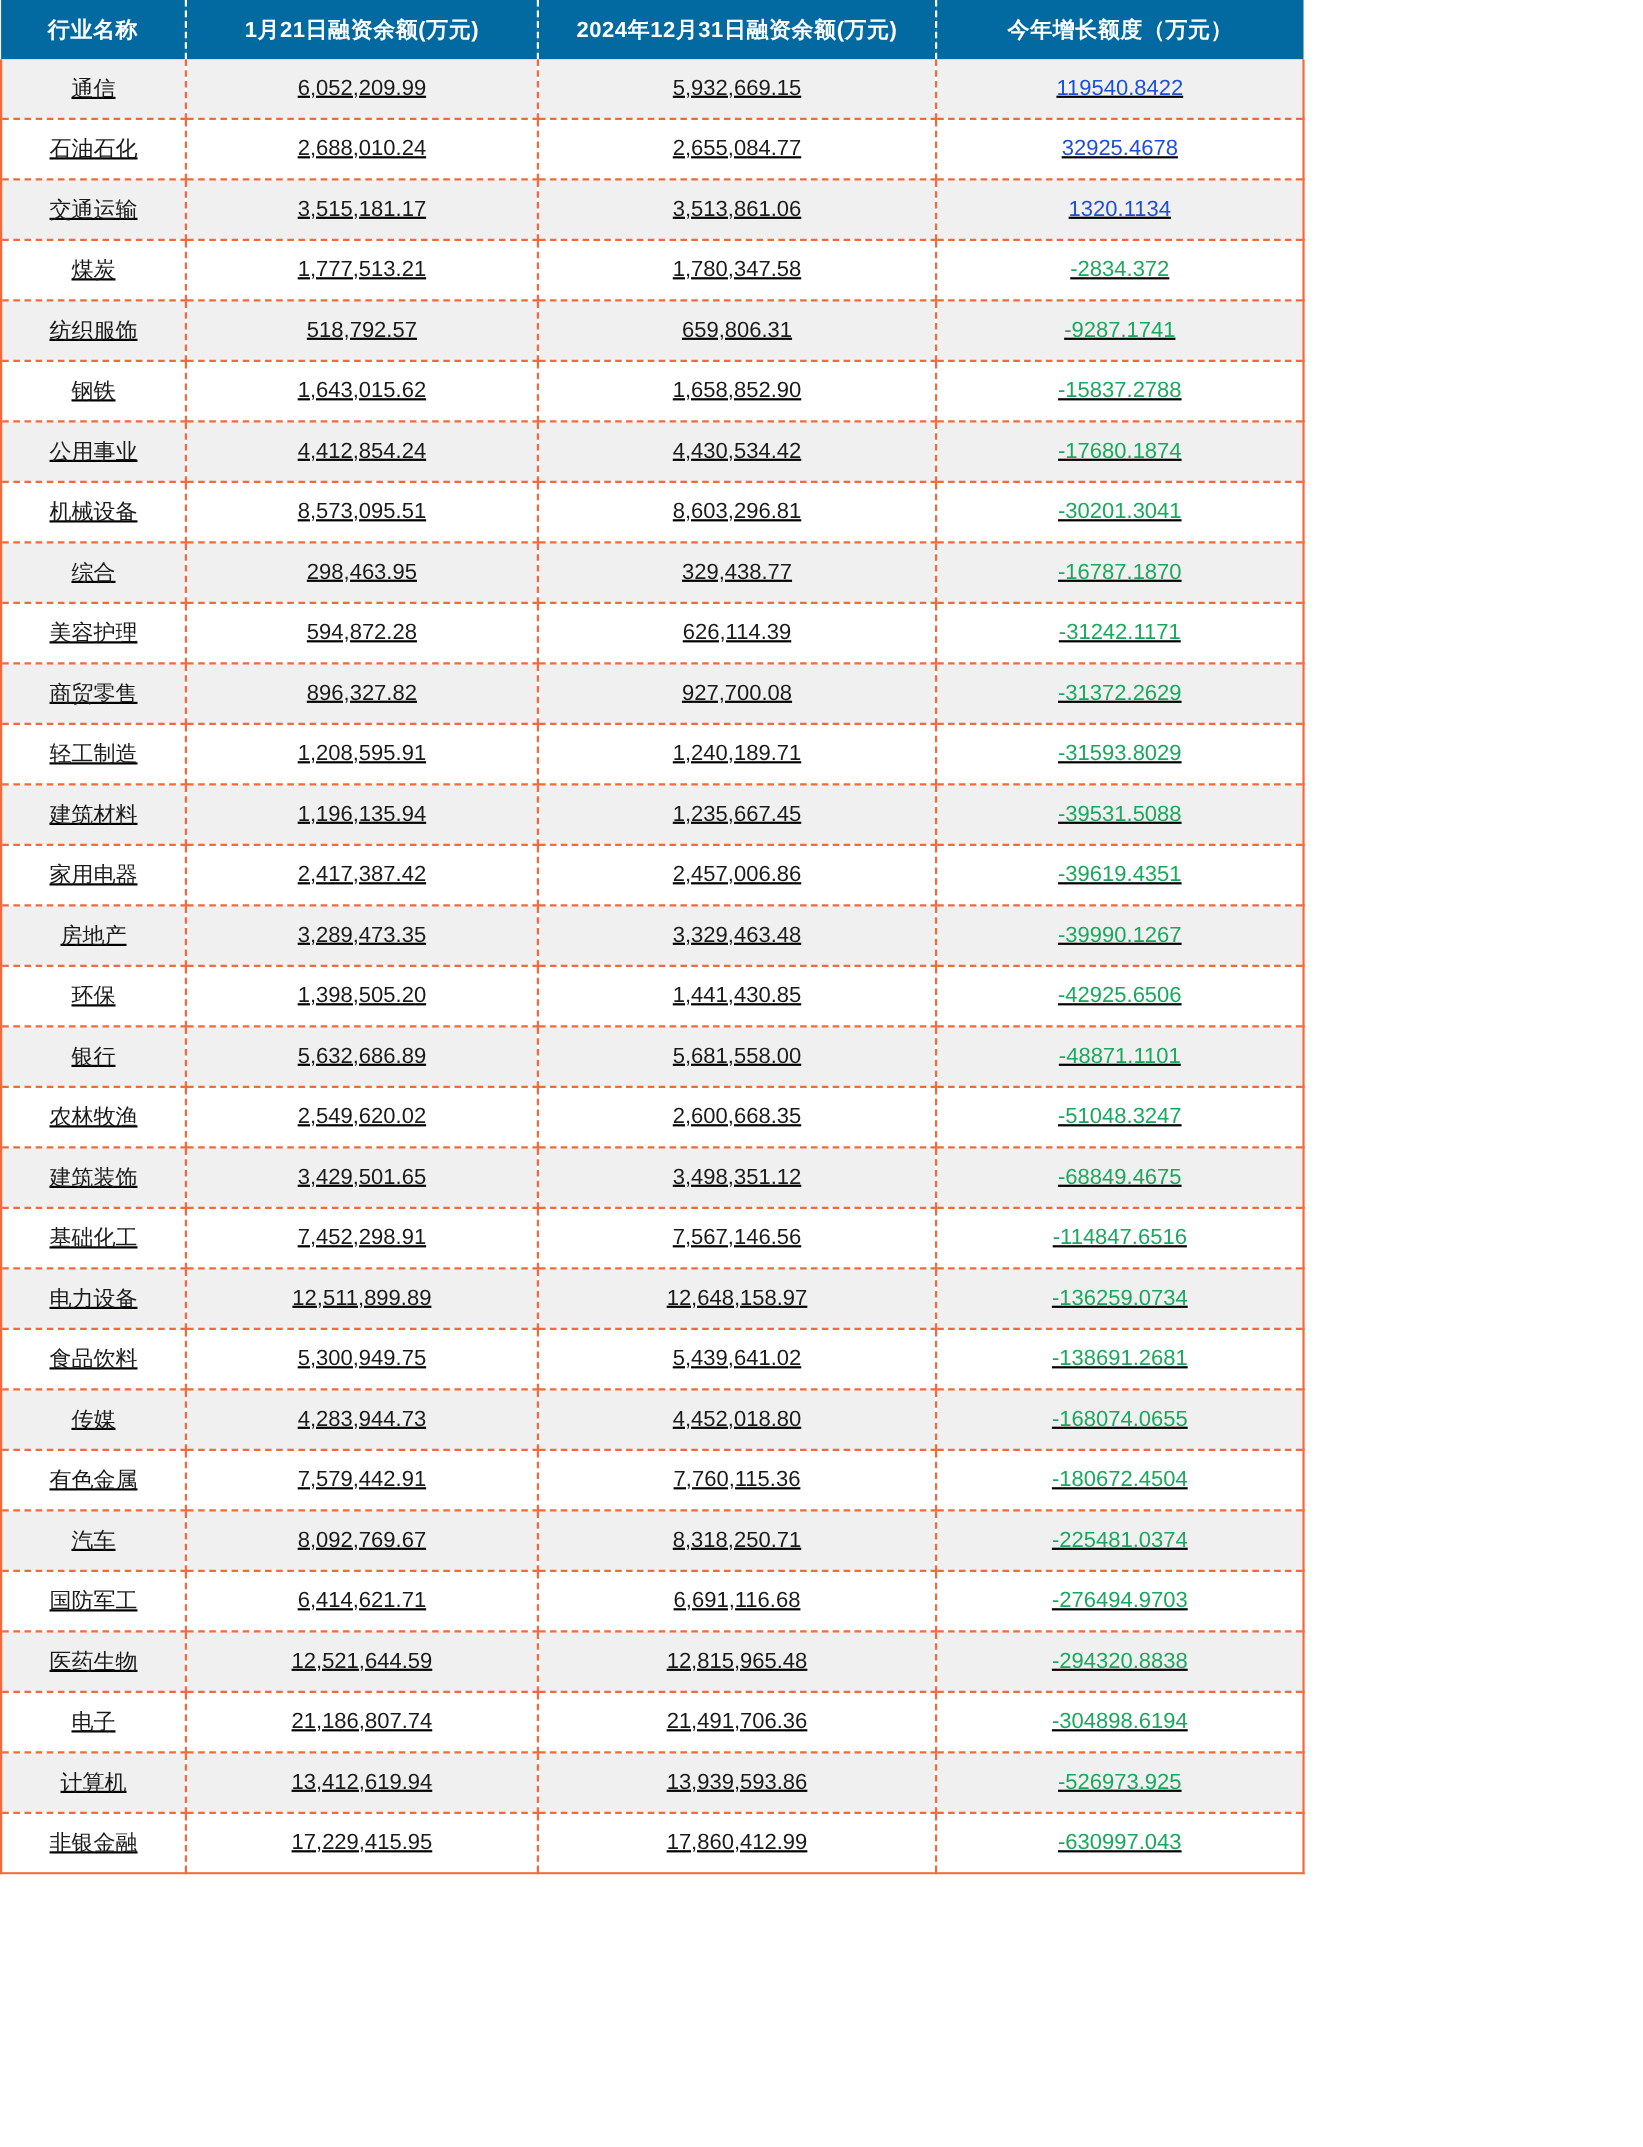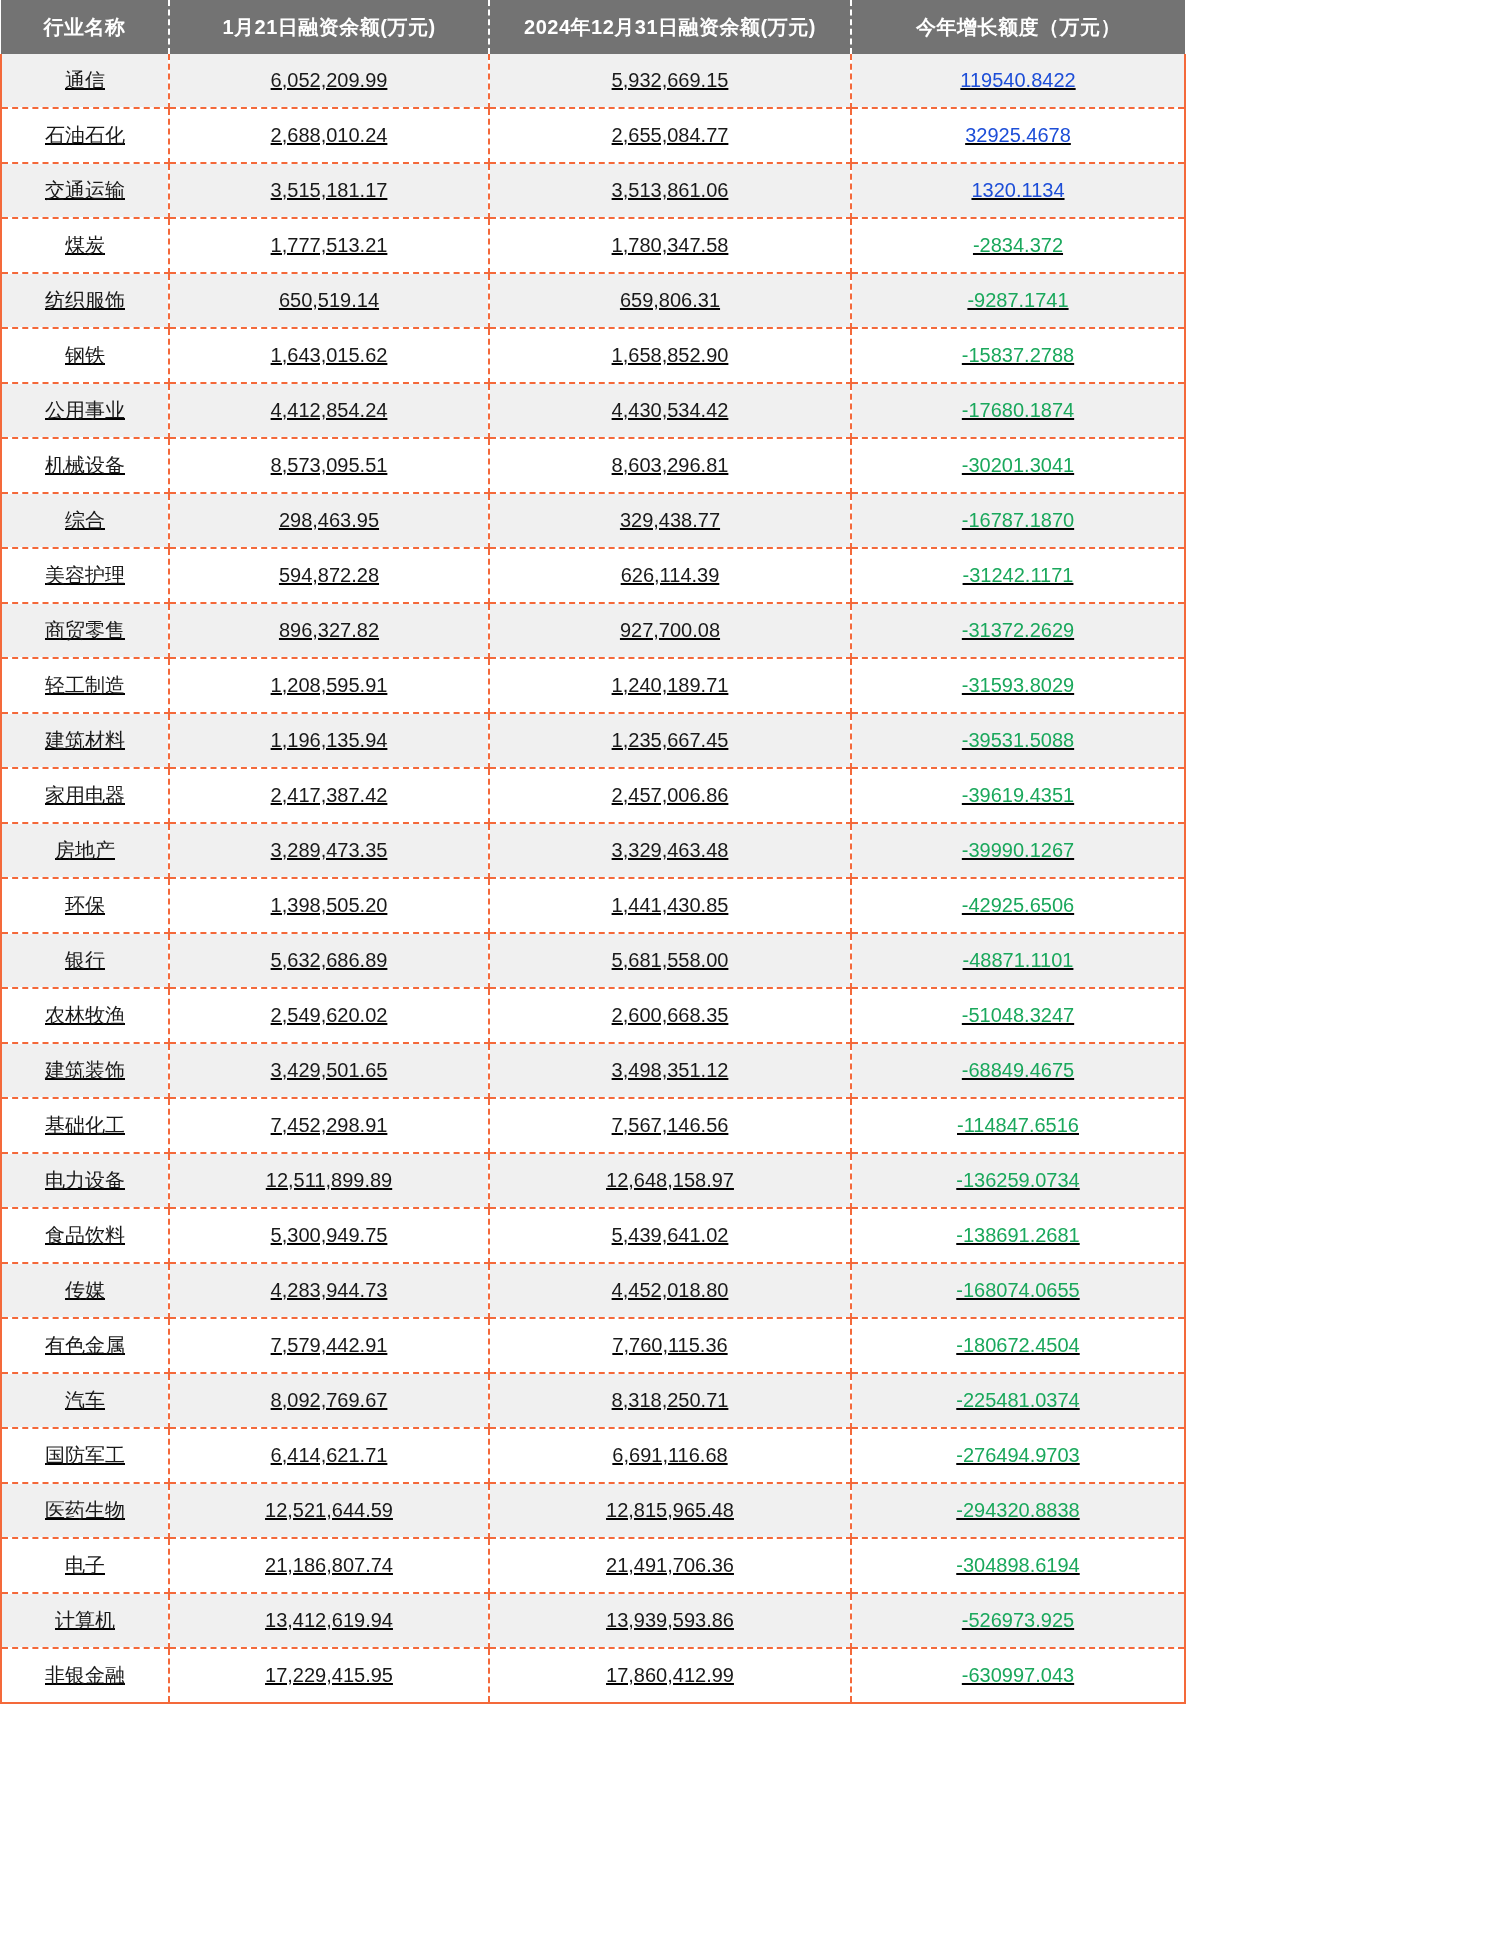--- a/index.html
+++ b/index.html
@@ -20,21 +20,21 @@
     border-collapse: collapse;
     width: 1184px;
     table-layout: fixed;
   }
   col.c0 { width: 168px; }
   col.c1 { width: 320px; }
   col.c2 { width: 362px; }
   col.c3 { width: 334px; }
 
   thead th {
-    background: #737373;
+    background: #0369a1;
     color: #ffffff;
     font-size: 20px;
     font-weight: bold;
     height: 52px;
     text-align: center;
     border-right: 2px dashed #ffffff;
     letter-spacing: 0.5px;
   }
   thead th:last-child {
     border-right: none;
@@ -112,21 +112,21 @@
           <td class="pos">1320.1134</td>
         </tr>
         <tr>
           <td class="name">煤炭</td>
           <td>1,777,513.21</td>
           <td>1,780,347.58</td>
           <td class="neg">-2834.372</td>
         </tr>
         <tr>
           <td class="name">纺织服饰</td>
-          <td>650,519.14</td>
+          <td>518,792.57</td>
           <td>659,806.31</td>
           <td class="neg">-9287.1741</td>
         </tr>
         <tr>
           <td class="name">钢铁</td>
           <td>1,643,015.62</td>
           <td>1,658,852.90</td>
           <td class="neg">-15837.2788</td>
         </tr>
         <tr>

